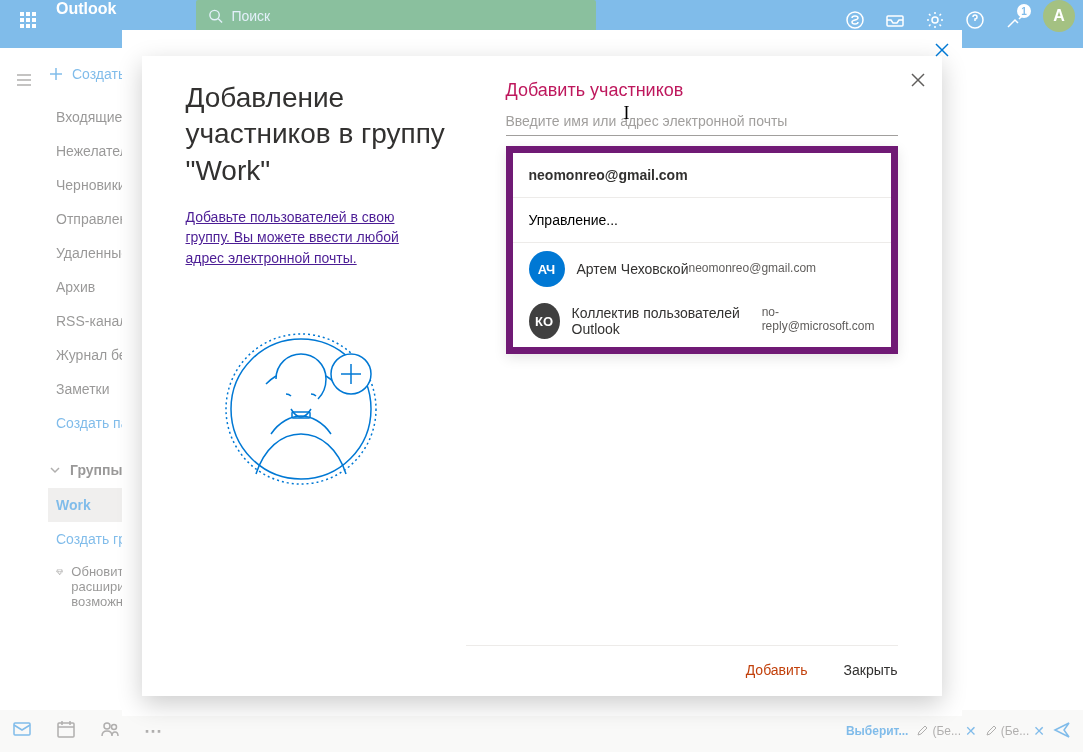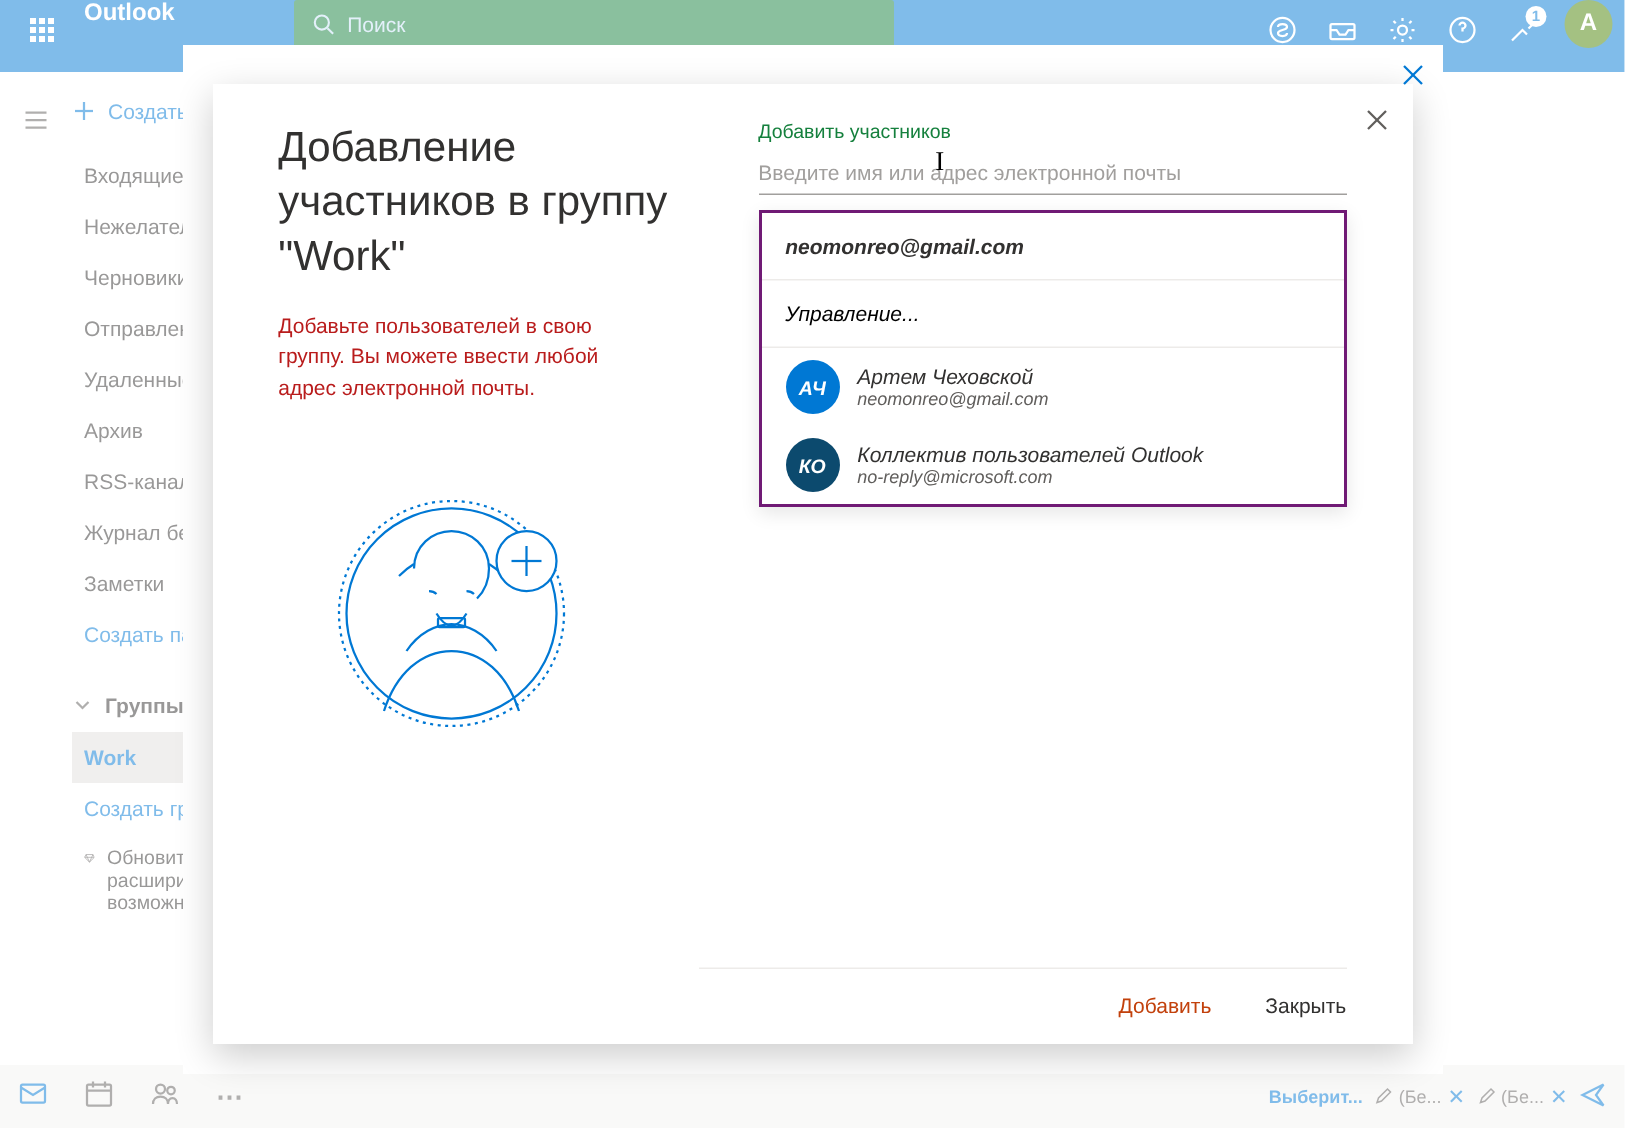--- a/index.html
+++ b/index.html
@@ -47,37 +47,37 @@
 
 .overlay { position: absolute; inset: 0; background: rgba(255,255,255,0.5); display: flex; align-items: flex-start; justify-content: center; padding-top: 30px; }
 .modal-outer { width: 840px; background: #fff; position: relative; }
 .modal-outer-close { position: absolute; top: 12px; right: 12px; color: #0078d4; cursor: pointer; z-index: 2; }
 
 .modal { width: 800px; background: #fff; margin: 26px auto 20px; box-shadow: 0 8px 24px rgba(0,0,0,0.2); padding: 24px 44px 24px 44px; position: relative; min-height: 640px; }
 .modal-close { position: absolute; top: 16px; right: 16px; color: #605e5c; cursor: pointer; }
 .modal-body { display: flex; gap: 40px; }
 .modal-left { flex: 0 0 280px; }
 .modal-title { font-size: 28px; font-weight: 300; color: #323130; line-height: 1.3; margin-bottom: 18px; }
-.modal-desc { font-size: 14px; color: #b91c1c; line-height: 1.45; margin-bottom: 56px; max-width: 240px; }
+.modal-desc { font-size: 14px; color: #4c1d95; line-height: 1.45; margin-bottom: 56px; max-width: 240px; text-decoration: underline; }
 .illus { width: 170px; height: 170px; margin-left: 30px; }
 
 .modal-right { flex: 1; }
-.field-label { font-size: 13px; color: #15803d; margin-bottom: 6px; }
+.field-label { font-size: 18px; color: #be185d; margin-bottom: 6px; }
 .field-input { width: 100%; border: none; border-bottom: 1px solid #a19f9d; padding: 6px 0; font-size: 14px; outline: none; color: #323130; }
 .field-input::placeholder { color: #a19f9d; }
 
-.dropdown { margin-top: 10px; border: 2px solid #701a75; box-shadow: 0 4px 12px rgba(0,0,0,0.1); background: #fff; font-style: italic; }
+.dropdown { margin-top: 10px; border: 7px solid #701a75; box-shadow: 0 4px 12px rgba(0,0,0,0.1); background: #fff; }
 .dd-item { padding: 14px 16px; font-size: 14px; cursor: pointer; }
 .dd-item.bold { font-weight: 600; color: #323130; }
 .dd-divider { border-top: 1px solid #edebe9; }
 .dd-person { display: flex; align-items: center; padding: 8px 16px; gap: 12px; cursor: pointer; }
 .dd-avatar { width: 36px; height: 36px; border-radius: 50%; display: flex; align-items: center; justify-content: center; color: #fff; font-weight: 600; font-size: 13px; }
 .dd-avatar.ac { background: #0078d4; }
-.dd-avatar.ko { background: #0c4a6e; }
-.dd-person-info { display: flex; flex-direction: column; }
+.dd-avatar.ko { background: #404040; }
+.dd-person-info { display: flex; flex-direction: row; }
 .dd-name { font-size: 14px; color: #323130; }
 .dd-email { font-size: 12px; color: #605e5c; }
 
 .modal-footer { position: absolute; bottom: 18px; right: 44px; left: 44px; display: flex; justify-content: flex-end; gap: 36px; padding-top: 16px; border-top: 1px solid #edebe9; margin-left: 280px; }
 .btn { font-size: 14px; cursor: pointer; background: none; border: none; color: #323130; }
 .btn.secondary { color: #c2410c; }
 
 .cursor-caret { position: absolute; font-family: serif; font-size: 18px; color: #000; pointer-events: none; }
 </style>
 </head>

